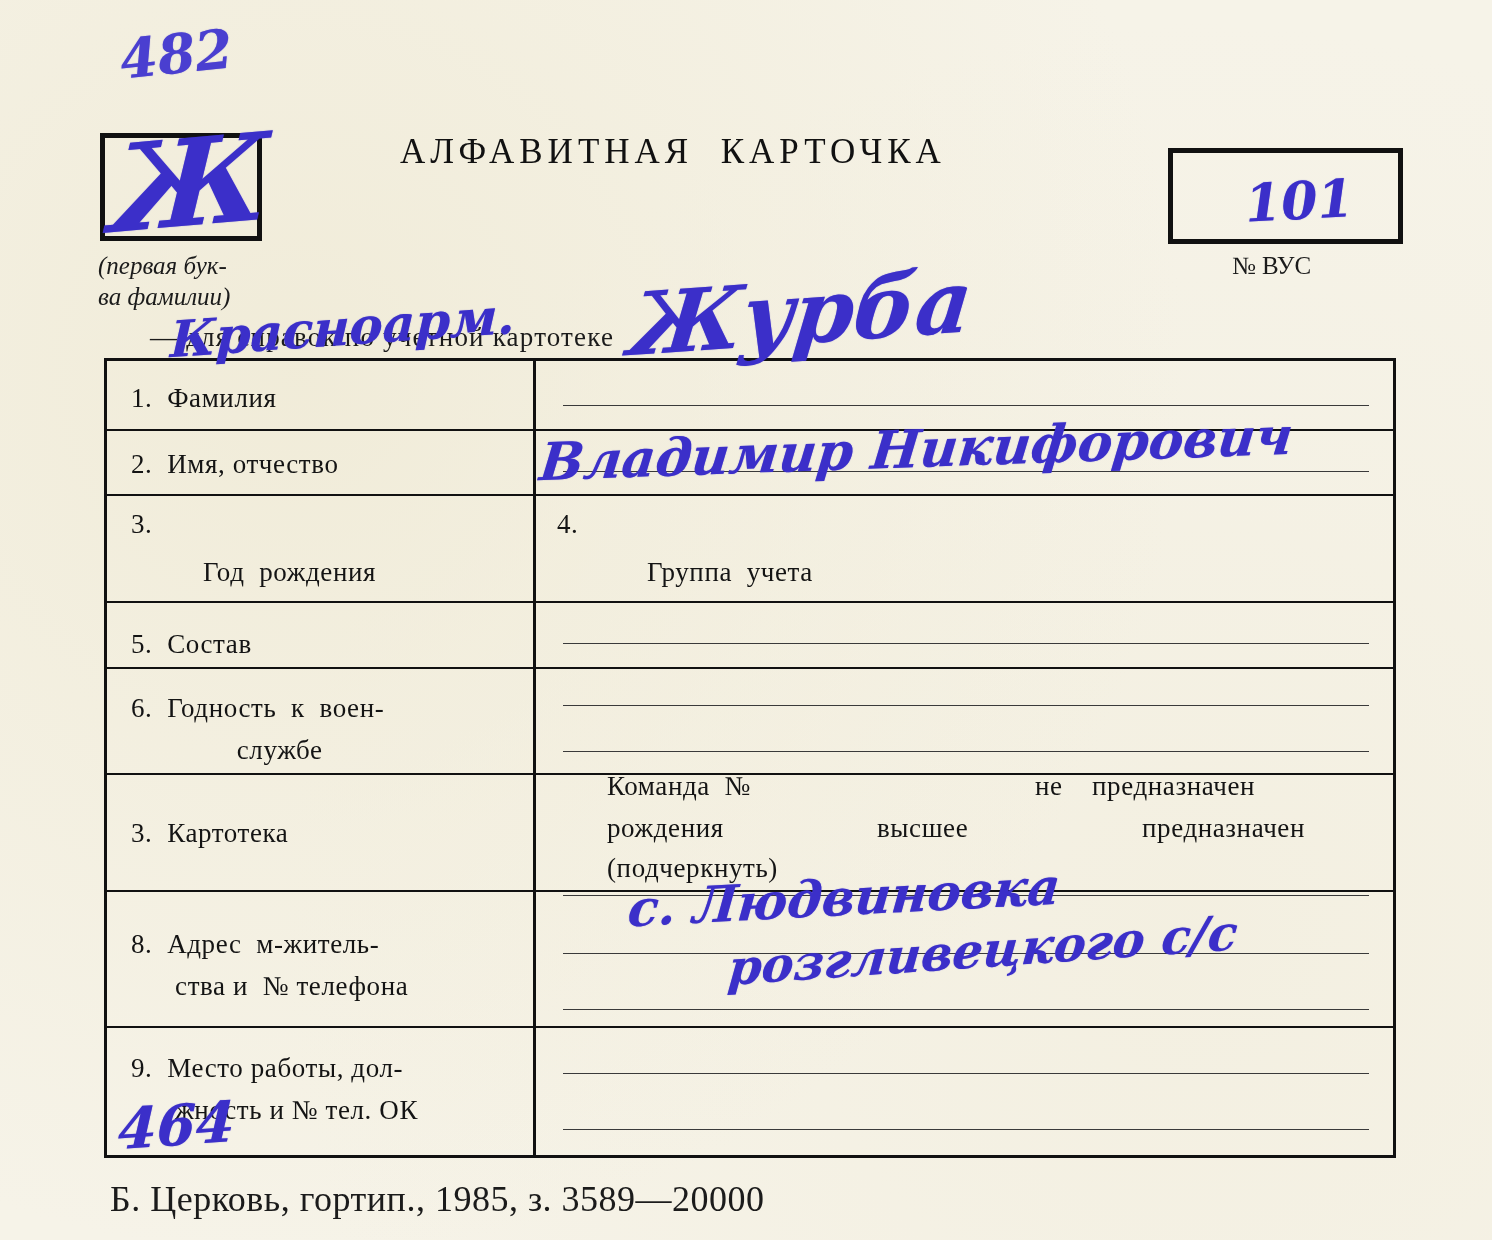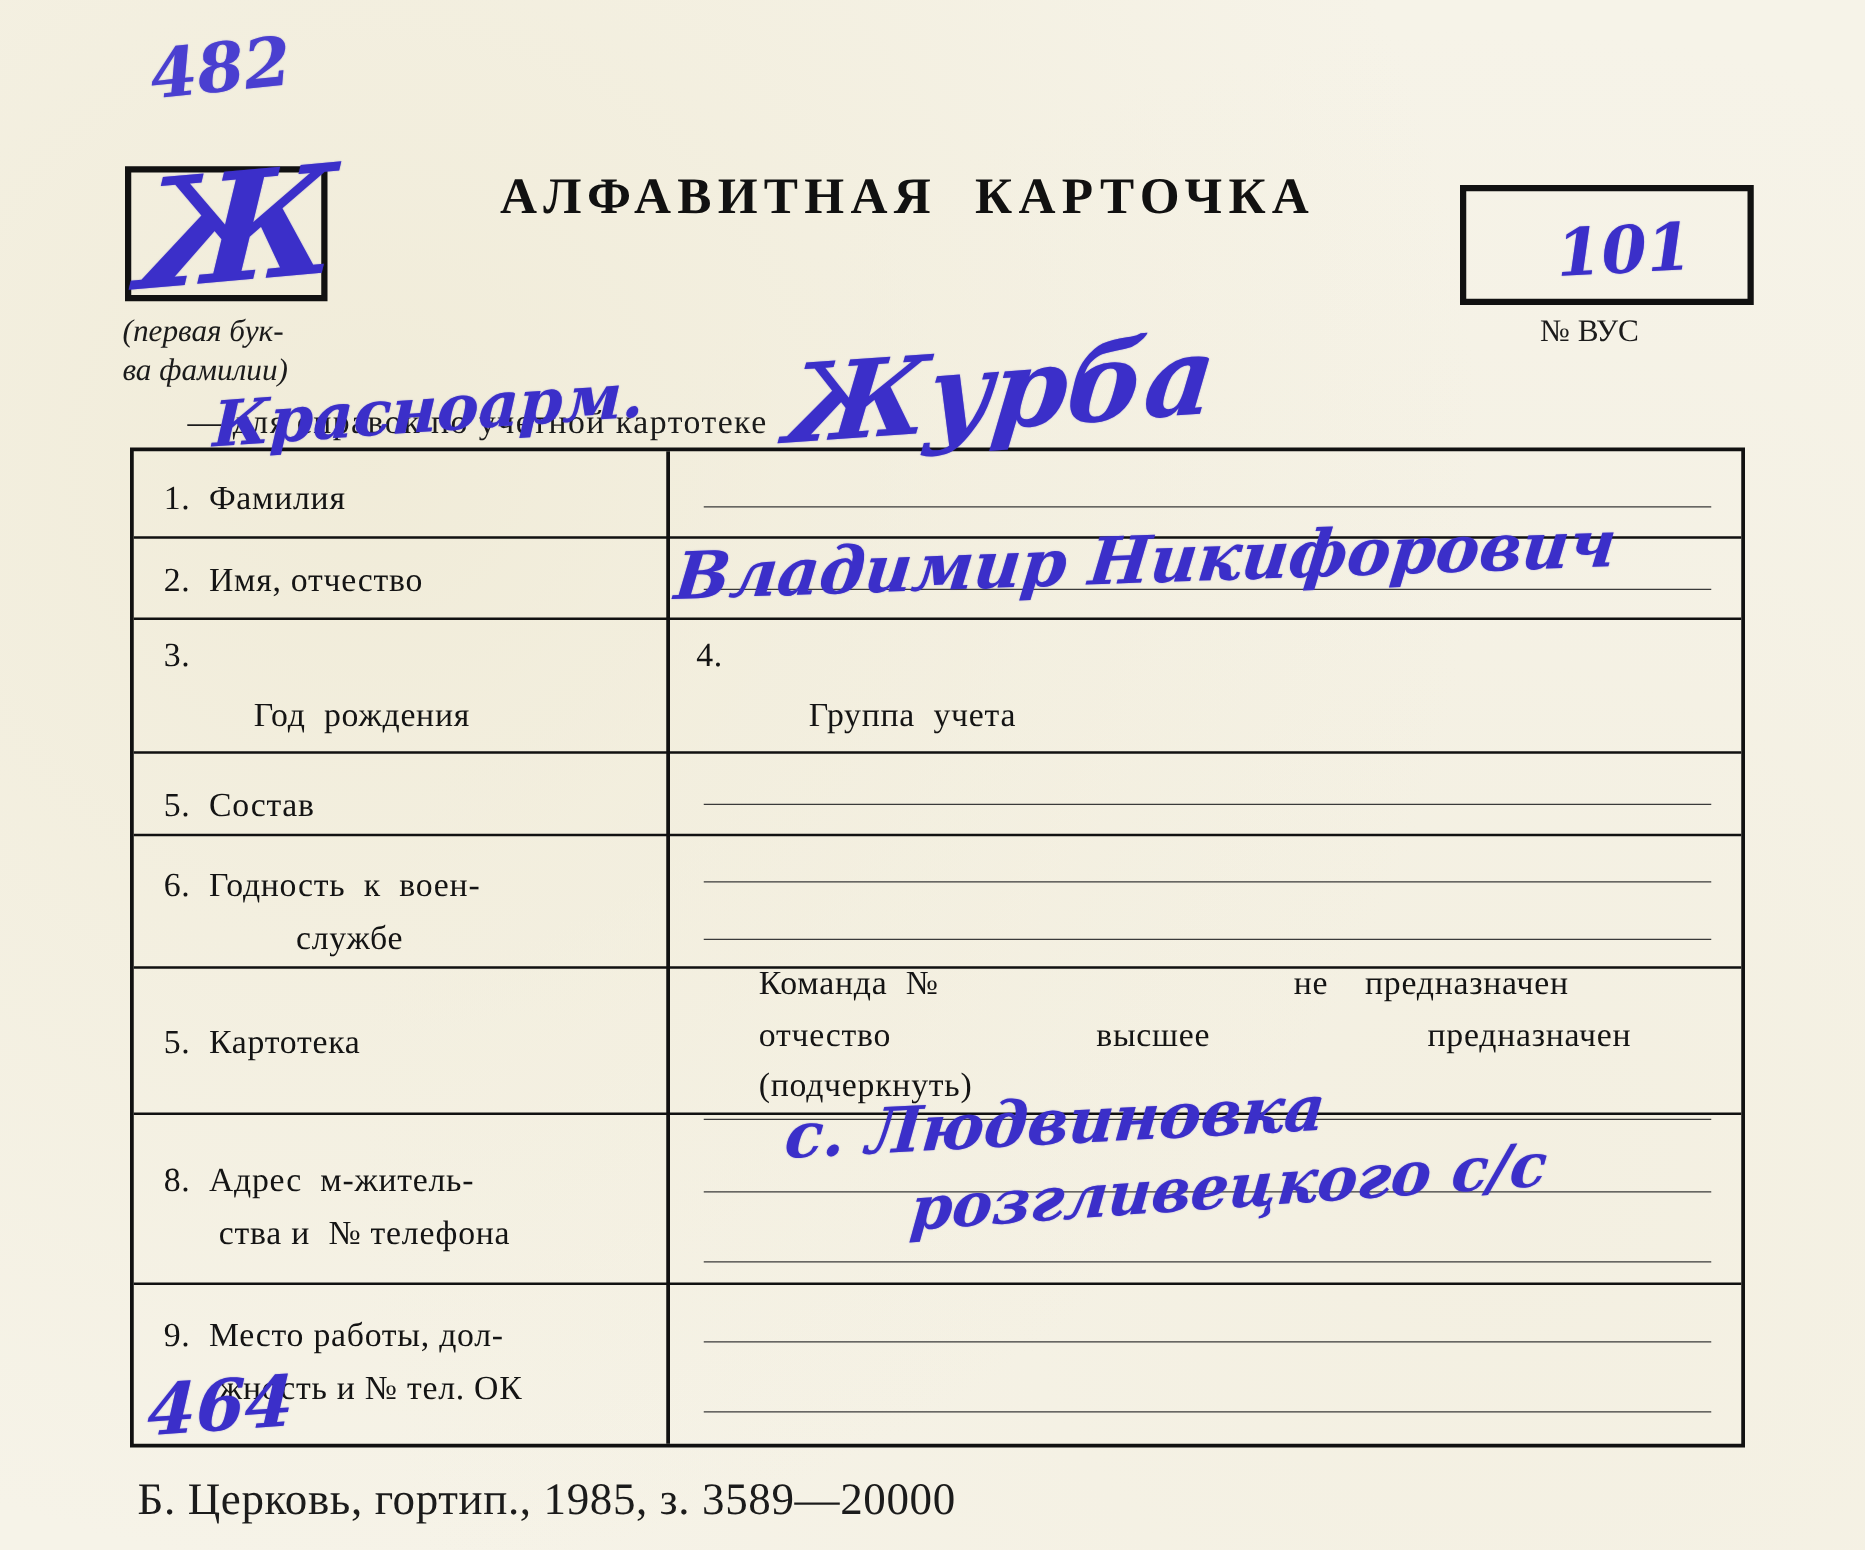--- a/index.html
+++ b/index.html
@@ -30,22 +30,22 @@
   .ptext {
     position: absolute;
     color: #1b1b1b;
     font-family: "Liberation Serif", serif;
     white-space: pre;
   }
 
   #title {
     left: 400px;
     top: 132px;
-    font-size: 41px;
-    font-weight: bold;
+    font-size: 35px;
+    font-weight: normal;
     letter-spacing: 5px;
     color: #111;
   }
 
   
   #letter-box {
     position: absolute;
     left: 100px;
     top: 133px;
     width: 162px;
@@ -227,35 +227,35 @@
 
     <div class="lbl" style="left:24px; top:22px;">1.  Фамилия</div>
     <div class="lbl" style="left:24px; top:88px;">2.  Имя, отчество</div>
     <div class="lbl" style="left:24px; top:148px;">3.</div>
     <div class="lbl" style="left:96px; top:196px;">Год  рождения</div>
     <div class="lbl" style="left:450px; top:148px;">4.</div>
     <div class="lbl" style="left:540px; top:196px;">Группа  учета</div>
     <div class="lbl" style="left:24px; top:268px;">5.  Состав</div>
     <div class="lbl" style="left:24px; top:326px; line-height:42px;text-align:center;">6.  Годность  к  воен-
       службе</div>
-    <div class="lbl" style="left:24px; top:457px;">5.  Картотека</div>
+    <div class="lbl" style="left:24px; top:457px;">3.  Картотека</div>
     <div class="lbl" style="left:24px; top:562px; line-height:42px;">8.  Адрес  м-житель-
       ства и  № телефона</div>
     <div class="lbl" style="left:24px; top:686px; line-height:42px;">9.  Место работы, дол-
       жность и № тел. ОК</div>
 
     <div class="thinline" style="left:456px; top:44px;  width:806px;"></div>
     <div class="thinline" style="left:456px; top:110px; width:806px;"></div>
     <div class="thinline" style="left:456px; top:282px; width:806px;"></div>
     <div class="thinline" style="left:456px; top:344px; width:806px;"></div>
     <div class="thinline" style="left:456px; top:390px; width:806px;"></div>
 
     <div class="lbl" style="left:500px; top:410px;">Команда  №</div>
     <div class="lbl" style="left:928px; top:410px;">не    предназначен</div>
-    <div class="lbl" style="left:500px; top:452px;">отчество</div>
+    <div class="lbl" style="left:500px; top:452px;">рождения</div>
     <div class="lbl" style="left:770px; top:452px;">высшее</div>
     <div class="lbl" style="left:1035px; top:452px;">предназначен</div>
     <div class="lbl" style="left:500px; top:492px;">(подчеркнуть)</div>
 
     <div class="thinline" style="left:456px; top:534px; width:806px;"></div>
     <div class="thinline" style="left:456px; top:592px; width:806px;"></div>
     <div class="thinline" style="left:456px; top:648px; width:806px;"></div>
     <div class="thinline" style="left:456px; top:712px; width:806px;"></div>
     <div class="thinline" style="left:456px; top:768px; width:806px;"></div>
   </div>

